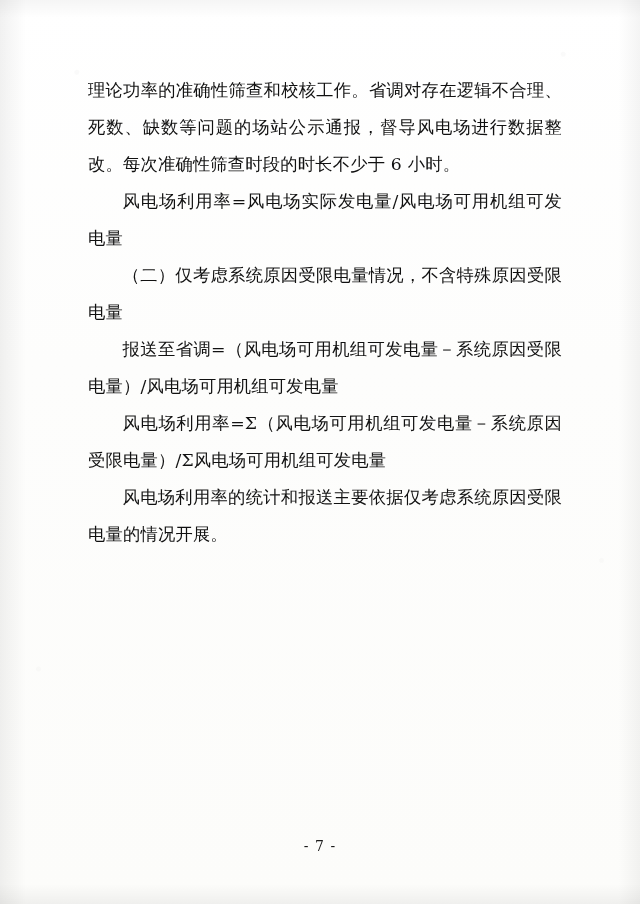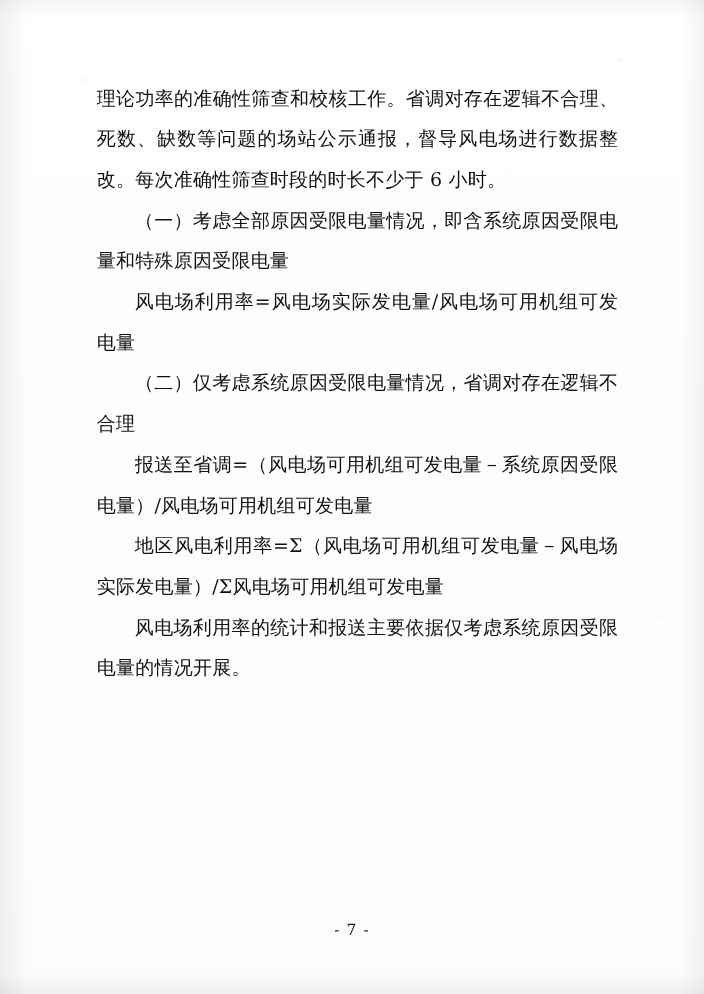--- a/index.html
+++ b/index.html
@@ -98,22 +98,21 @@
 
 <div class="page">
   <div class="scan-tone"></div>
   <div class="edge-shadow-left"></div>
   <div class="edge-shadow-right"></div>
   <div class="edge-shadow-top"></div>
   <div class="edge-shadow-bottom"></div>
 
   <div class="content">
     <p class="para">理论功率的准确性筛查和校核工作。省调对存在逻辑不合理、死数、缺数等问题的场站公示通报，督导风电场进行数据整改。每次准确性筛查时段的时长不少于 6 小时。</p>
-    <p class="para indent-bracket">（一）考虑全部原因受限电量情况，即含系统原因受限电量和特殊原因受限电量</p>
     <p class="para indent">风电场利用率=风电场实际发电量/风电场可用机组可发电量</p>
-    <p class="para indent-bracket">（二）仅考虑系统原因受限电量情况，省调对存在逻辑不合理</p>
+    <p class="para indent-bracket">（二）仅考虑系统原因受限电量情况，不含特殊原因受限电量</p>
     <p class="para indent">报送至省调=（风电场可用机组可发电量－系统原因受限电量）/风电场可用机组可发电量</p>
-    <p class="para indent">地区风电利用率=Σ（风电场可用机组可发电量－风电场实际发电量）/Σ风电场可用机组可发电量</p>
+    <p class="para indent">风电场利用率=Σ（风电场可用机组可发电量－系统原因受限电量）/Σ风电场可用机组可发电量</p>
     <p class="para indent">风电场利用率的统计和报送主要依据仅考虑系统原因受限电量的情况开展。</p>
   </div>
 
   <div class="page-number">- 7 -</div>
 </div>
 
 </body></html>

